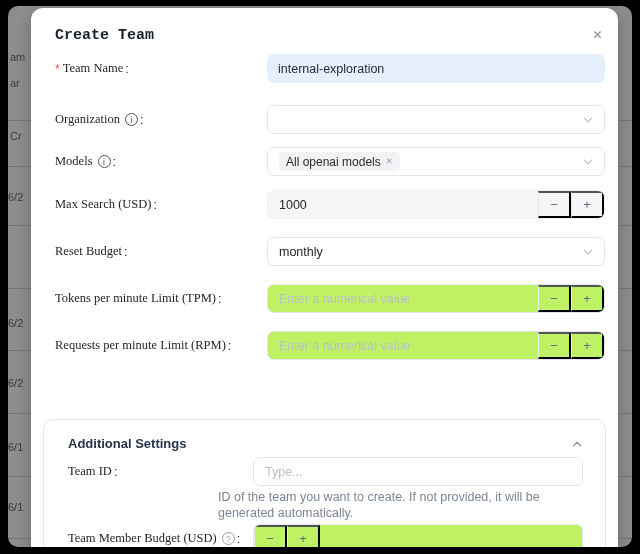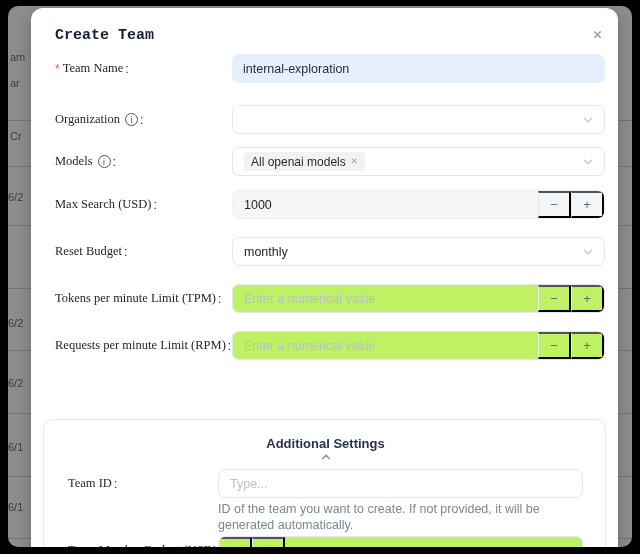--- a/index.html
+++ b/index.html
@@ -22,21 +22,21 @@
   .close-btn { position:absolute; right:3px; top:0; font-size:15px; color:#8c939f;
                line-height:21px; cursor:pointer; background:none; border:none;
                font-family:inherit; }
 
   .row { display:flex; align-items:center; }
   .mt8{margin-top:8px}.mt22{margin-top:22px}.mt13{margin-top:13px}.mt14{margin-top:14px}.mt18{margin-top:18px}
   .lbl { width:177px; flex:0 0 177px; font-size:12.5px; color:#262626; display:flex; align-items:center; }
   .lbl .txt { white-space:nowrap;font-family:Liberation Serif, serif; }
   .req { color:#ff4d4f; margin-right:3px; font-size:12px; }
   .colon { margin-left:2px; }
-  .ctl { flex:1; min-width:0; }
+  .ctl { flex:1; min-width:0;margin-left:35px; }
 
   .icon-info { display:inline-flex; align-items:center; justify-content:center;
     width:13px; height:13px; border:1px solid #4b5563; border-radius:50%;
     font-size:8.5px; color:#4b5563; margin-left:5px; flex:0 0 13px; font-style:normal; }
   .icon-question { border-color:#9aa1ab; color:#9aa1ab; }
 
   .select { position:relative; height:29px; background:#fff; border:1px solid #e3e6eb;
             border-radius:7px; display:flex; align-items:center; padding:0 26px 0 11px; cursor:pointer; }
   .select .ph { color:#b9c0ca; font-size:12.5px; white-space:nowrap; overflow:hidden; }
   .select .val { color:#262626; font-size:12.5px; }
@@ -58,21 +58,21 @@
   .num.filled .step { border-left-color:#e3e5e9; }
 
   .input-plain { width:100%; height:29px; border:1px solid #e3e6eb; border-radius:7px;
                  padding:0 11px; font-size:12.5px; color:#262626; outline:none; font-family:inherit; }
   .input-plain::placeholder { color:#b9c0ca; }
   .input-blue { width:100%; height:29px; background:#e6f0fc; border:none; border-radius:7px;
                 padding:0 11px; font-size:12.5px; color:#1f2937; outline:none; font-family:inherit; }
 
   .panel { margin:59px -1px 0 -12px; border:1px solid #e4e7ec; border-radius:10px;
            padding:16px 22px 24px 24px; }
-  .panel-head { display:flex; align-items:center; justify-content:space-between; cursor:pointer;flex-direction:column; }
+  .panel-head { display:flex; align-items:center; justify-content:space-between; cursor:pointer; }
   .panel-title { font-size:13px; font-weight:700; color:#27344d; }
   .panel .lbl { width:150px; flex:0 0 150px; }
   .help { margin:4px 0 0 150px; font-size:12.5px; color:#7b8696; line-height:1.25; }
 </style>
 </head>
 <body>
 
 <div class="screen">
   <div class="window">
 

